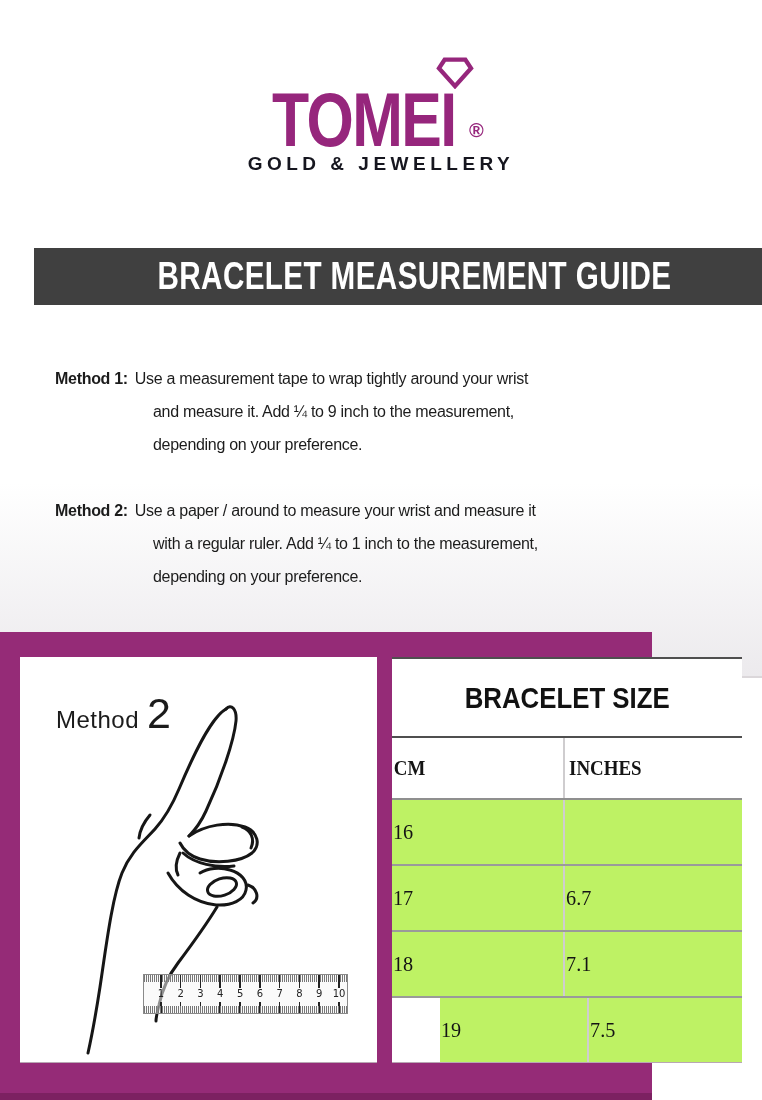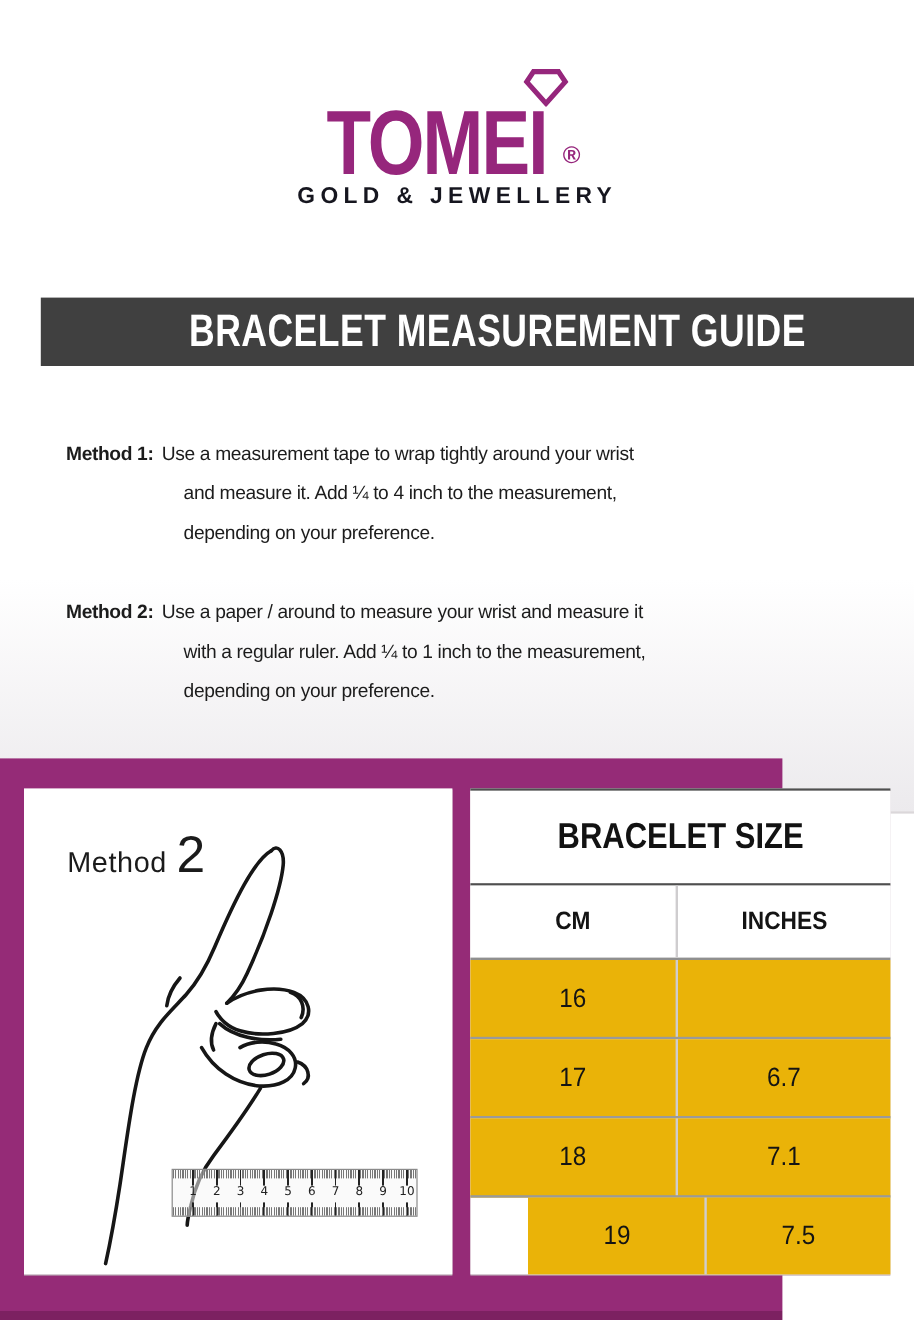--- a/index.html
+++ b/index.html
@@ -81,24 +81,24 @@
 
   
   .panel-right { left:392px; width:350px; display:flex; flex-direction:column;
                  border-top:2px solid #4f4f4f; box-sizing:border-box; }
   .t-title {
     height:77px; background:#ffffff; display:flex; align-items:center; justify-content:center;
     border-bottom:2px solid #4f4f4f; color:#121212;
   }
   .t-title span { display:inline-block; font-size:30px; font-weight:bold; transform:scaleX(0.86); white-space:nowrap; }
   .t-head { height:60px; background:#ffffff; display:flex; border-bottom:2px solid #8f8f8f; }
-  .t-row  { flex:1; background:#eab308; display:flex; border-bottom:2px solid #9a9a9a; }
+  .t-row  { flex:1; background:#bef264; display:flex; border-bottom:2px solid #9a9a9a; }
   .t-row:last-child { border-bottom:none;margin-left:48px; }
   .cell {
-    display:flex; align-items:center; justify-content:center; color:#141414;
+    display:flex; align-items:center; justify-content:flex-start; color:#141414;font-family:Liberation Serif, serif;
   }
   .cell.c1 { width:49.5%; border-right:2px solid #cfcdcf; box-sizing:border-box; }
   .cell.c2 { flex:1;border-radius:29px; }
   .t-head .cell span { display:inline-block; font-size:21px; font-weight:bold; transform:scaleX(0.9); }
   .t-row  .cell span { display:inline-block; font-size:22px; font-weight:500; transform:scaleX(0.92); }
 </style>
 </head>
 <body>
 
 <div class="page">
@@ -112,21 +112,21 @@
     <div class="tagline">GOLD &amp; JEWELLERY</div>
   </div>
 
   <div class="banner">
     <span class="banner-title">BRACELET MEASUREMENT GUIDE</span>
   </div>
 
   <div class="methods">
     <div class="method method-1">
       <div><span class="method-label">Method 1:</span><span>Use a measurement tape to wrap tightly around your wrist</span></div>
-      <div class="method-cont">and measure it. Add ¼ to 4 inch to the measurement,</div>
+      <div class="method-cont">and measure it. Add ¼ to 9 inch to the measurement,</div>
       <div class="method-cont">depending on your preference.</div>
     </div>
     <div class="method method-2">
       <div><span class="method-label">Method 2:</span><span>Use a paper / around to measure your wrist and measure it</span></div>
       <div class="method-cont">with a regular ruler. Add ¼ to 1 inch to the measurement,</div>
       <div class="method-cont">depending on your preference.</div>
     </div>
   </div>
 
   <div class="bottom">

